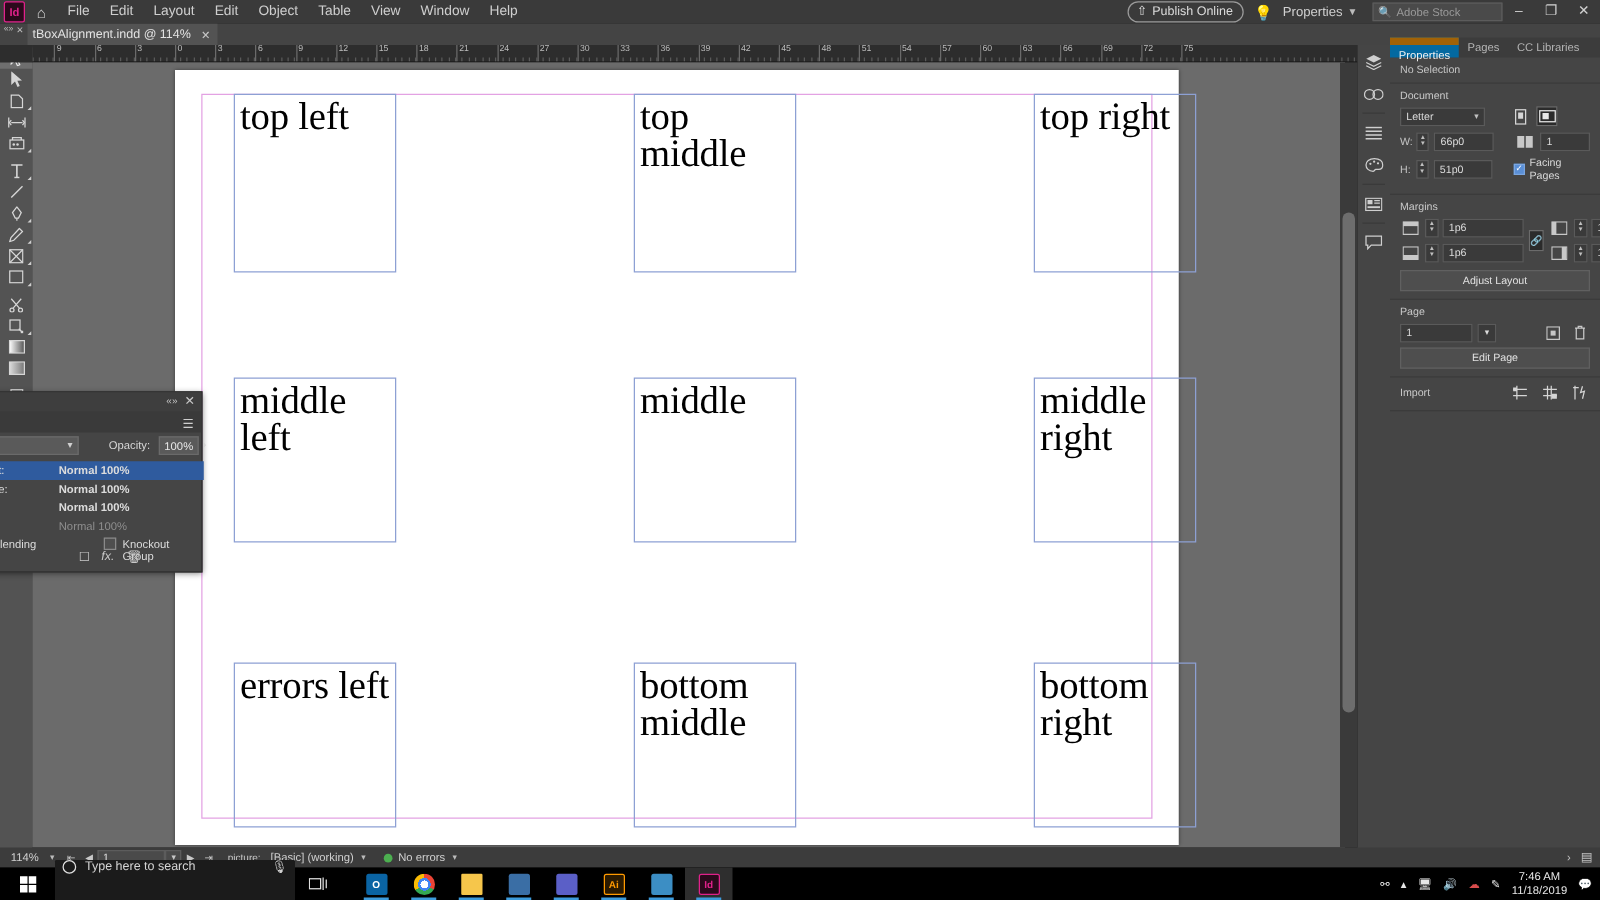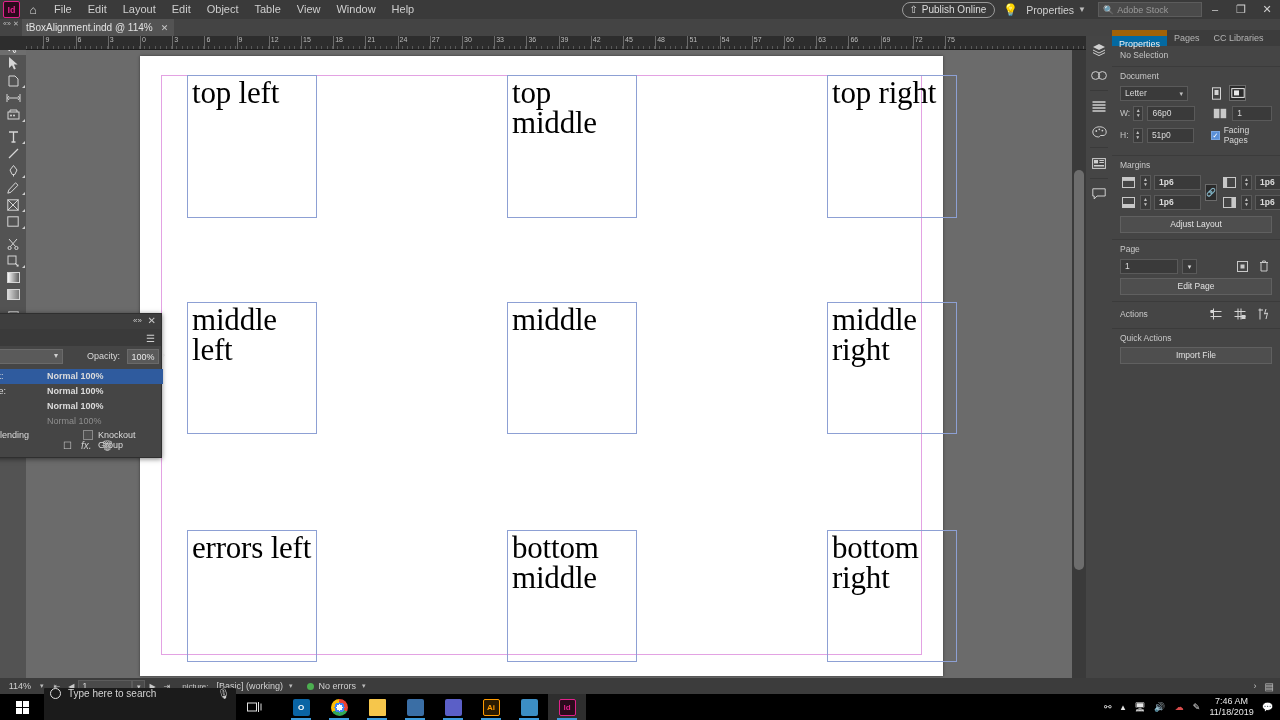--- a/index.html
+++ b/index.html
@@ -191,21 +191,21 @@
     color: #d5d5d5;
   }
   .icobox.on { background: #2b2b2b; border: 1px solid #6b6b6b; }
   .wide-btn {
     width: 100%; height: 17px; background: #4e4e4e; border: 1px solid #606060;
     color: #e2e2e2; font-size: 8.5px; text-align: center; line-height: 15px;
   }
   .chk { width: 9px; height: 9px; background: #5a8fd6; border: 1px solid #7aa6e0;
     color: #fff; font-size: 7px; text-align: center; line-height: 8px; }
   .mrow { display: flex; align-items: center; gap: 3px; }
-  .mfld { width: 47px; font-weight: bold; }
+  .mfld { width: 65px; }
   .linkbox {
     width: 13px; height: 17px; background: #2b2b2b; border: 1px solid #6b6b6b;
     display: flex; align-items: center; justify-content: center; color: #d0d0d0; font-size: 8px;
   }
   .irow { display: flex; align-items: center; justify-content: flex-start; gap: 7px; }
   .irow .sp { margin-left: auto; }
 
   
   .vscroll {
     position: absolute; left: 1072px; top: 50px; width: 14px; height: 628px;
@@ -965,21 +965,21 @@
               <path d="M1 2.5 H9 M2 2.5 V11 H8 V2.5 M3.6 2.5 V1 H6.4 V2.5" fill="none" stroke="#c8c8c8"></path>
             </svg>
         </span>
       </div>
       <div class="wide-btn">Edit Page</div>
     </div>
 
 
     <div class="psect">
       <div class="irow">
-        <span class="psect-title" style="margin:0;">Actions</span>
+        <span class="psect-title" style="margin:0;">Import</span>
         <span class="sp"></span>
         <span class="icobox">
           <svg width="12" height="12" viewBox="0 0 12 12">
               <path d="M0.5 3.5 H11.5 M0.5 8.5 H11.5 M3.5 0.5 V11.5" stroke="#d5d5d5"></path>
               <rect x="0.5" y="2" width="3" height="3" fill="#d5d5d5"></rect>
             </svg>
         </span>
         <span class="icobox">
           <svg width="12" height="12" viewBox="0 0 12 12">
               <path d="M0.5 3.5 H11.5 M0.5 8.5 H11.5 M4 0.5 V11.5 M7 0.5 V11.5" stroke="#d5d5d5"></path>
@@ -987,24 +987,20 @@
             </svg>
         </span>
         <span class="icobox">
           <svg width="12" height="12" viewBox="0 0 12 12">
               <path d="M2 0.5 V11.5 M0.5 2 H5 M8 1 L6.5 6 L9.5 5 L8 11" stroke="#d5d5d5" fill="none"></path>
             </svg>
         </span>
       </div>
     </div>
 
-    <div class="psect" style="border-bottom:none;">
-      <div class="psect-title">Quick Actions</div>
-      <div class="wide-btn">Import File</div>
-    </div>
   </div>
 
   <div class="vscroll">
     <div class="vthumb"></div>
   </div>
   <div class="hscroll">
     <div class="hthumb"></div>
   </div>
 
   <div class="statusbar">

